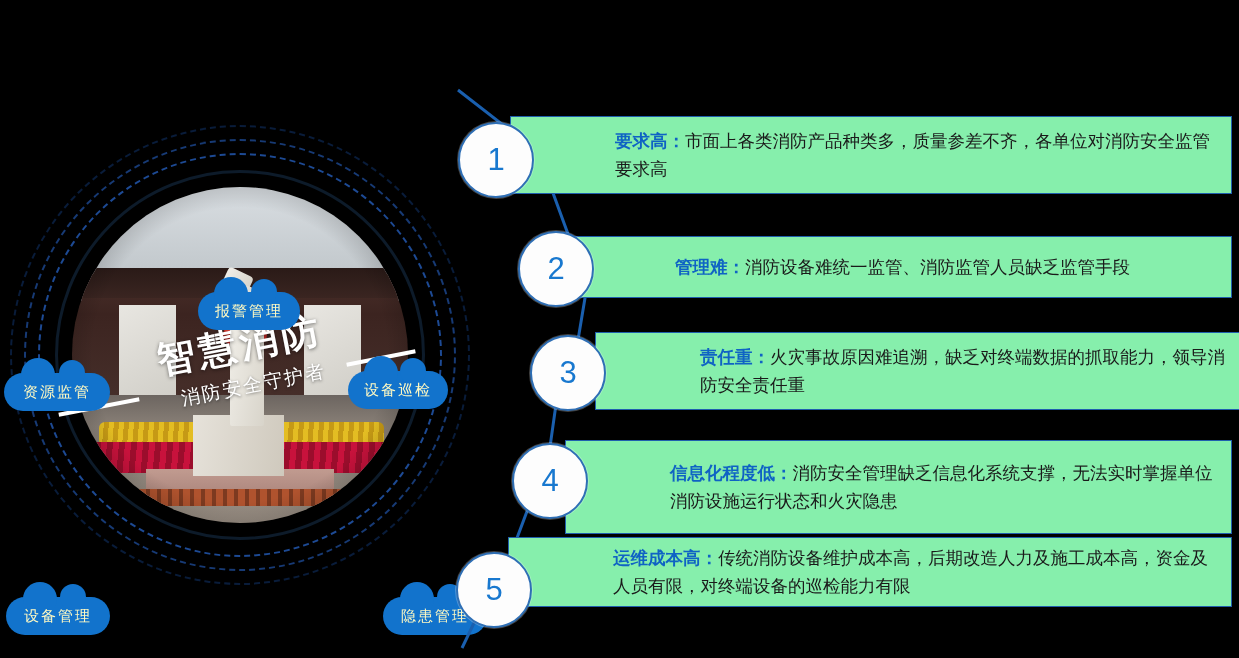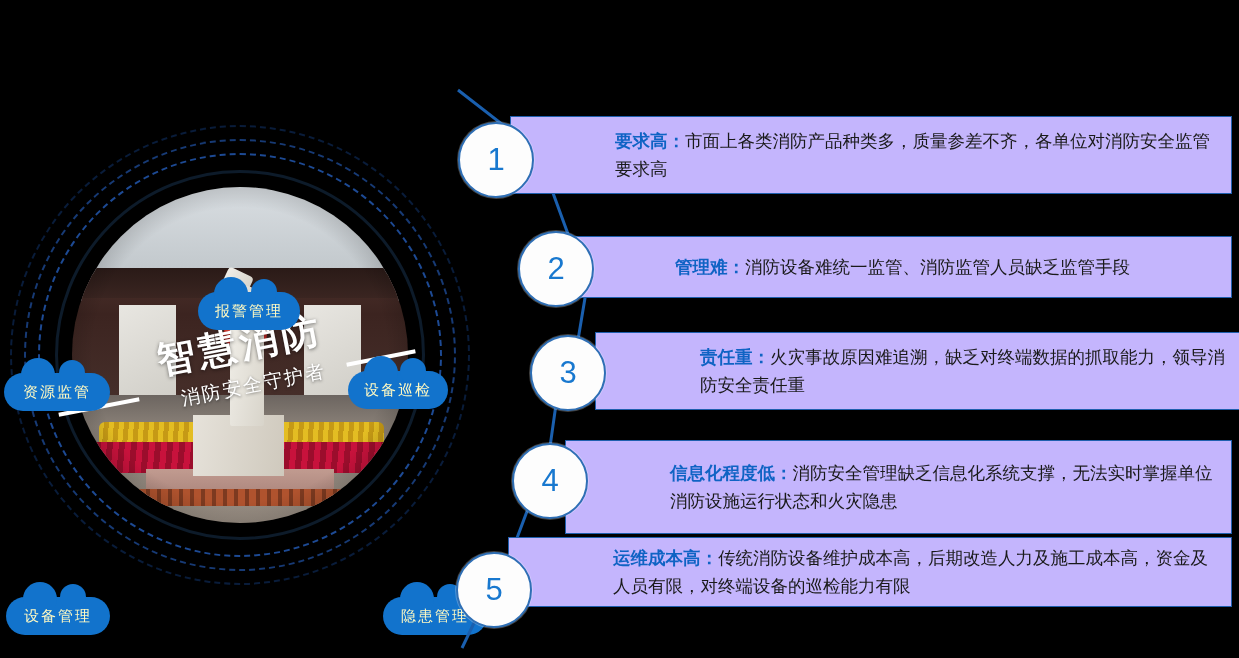--- a/index.html
+++ b/index.html
@@ -82,21 +82,21 @@
   #cloud-resource{left:4px;  top:233px;width:106px;}
   #cloud-inspect {left:348px;top:231px;width:100px;}
   #cloud-device  {left:6px;  top:457px;width:104px;}
   #cloud-hidden  {left:383px;top:457px;width:104px;}
 
   
   #list{position:absolute;left:440px;top:0;width:799px;height:658px;}
   #connector{position:absolute;left:0;top:0;width:799px;height:658px;pointer-events:none;}
 
   .row{position:absolute;}
-  .bar{position:absolute;background:#c4b5fd;border:1px solid #1f5fae;box-sizing:border-box;
+  .bar{position:absolute;background:#86efac;border:1px solid #1f5fae;box-sizing:border-box;
        display:flex;align-items:center;}
   .bar-txt{font-size:17.5px;line-height:28px;color:#1a1a1a;padding-left:104px;padding-right:8px;}
   .lead{color:#0f63c4;font-weight:700;}
   .num{position:absolute;width:72px;height:72px;border-radius:50%;background:#fdfdfd;
        border:2px solid #2f6fb5;display:flex;align-items:center;justify-content:center;
        color:#1878cf;font-size:31px;z-index:3;box-shadow:0 0 0 1px rgba(255,255,255,.25);}
 </style>
 </head>
 <body>
 

